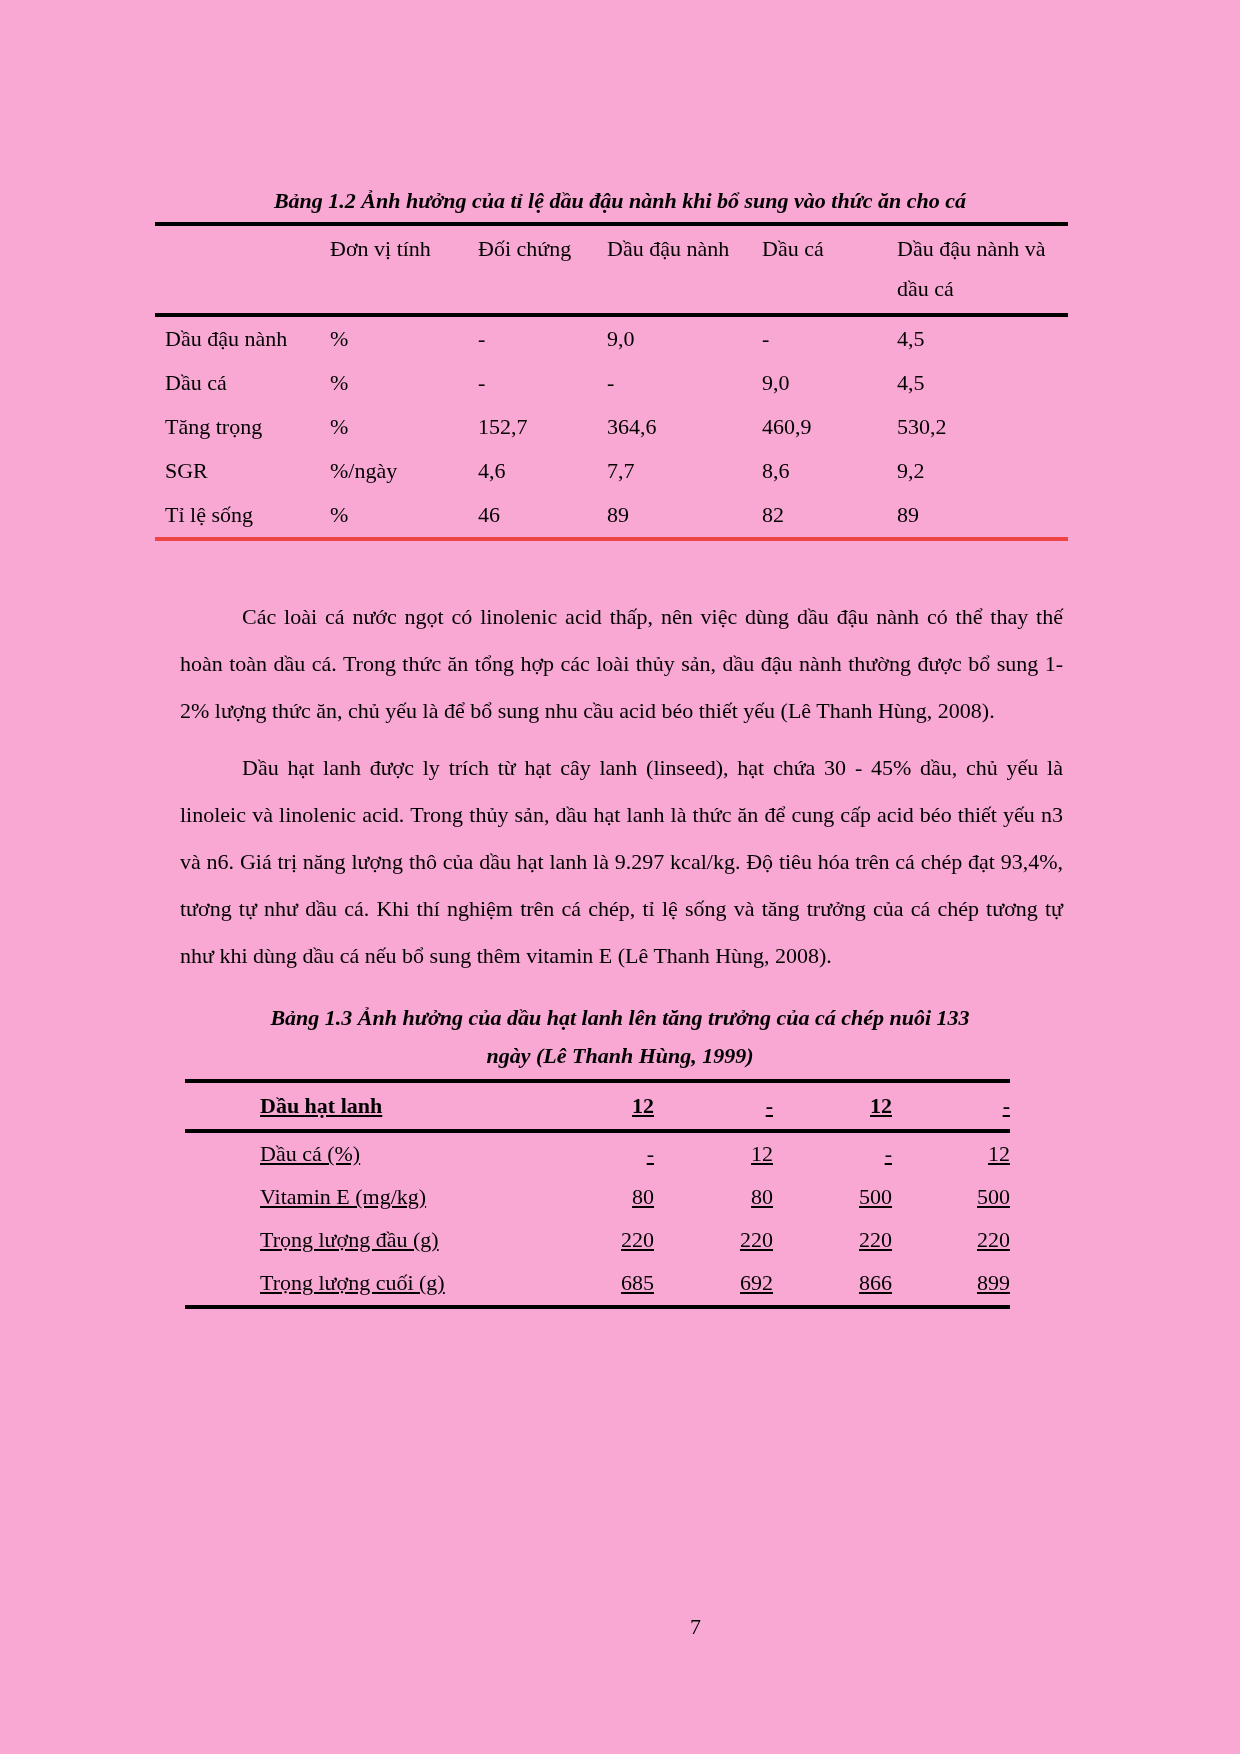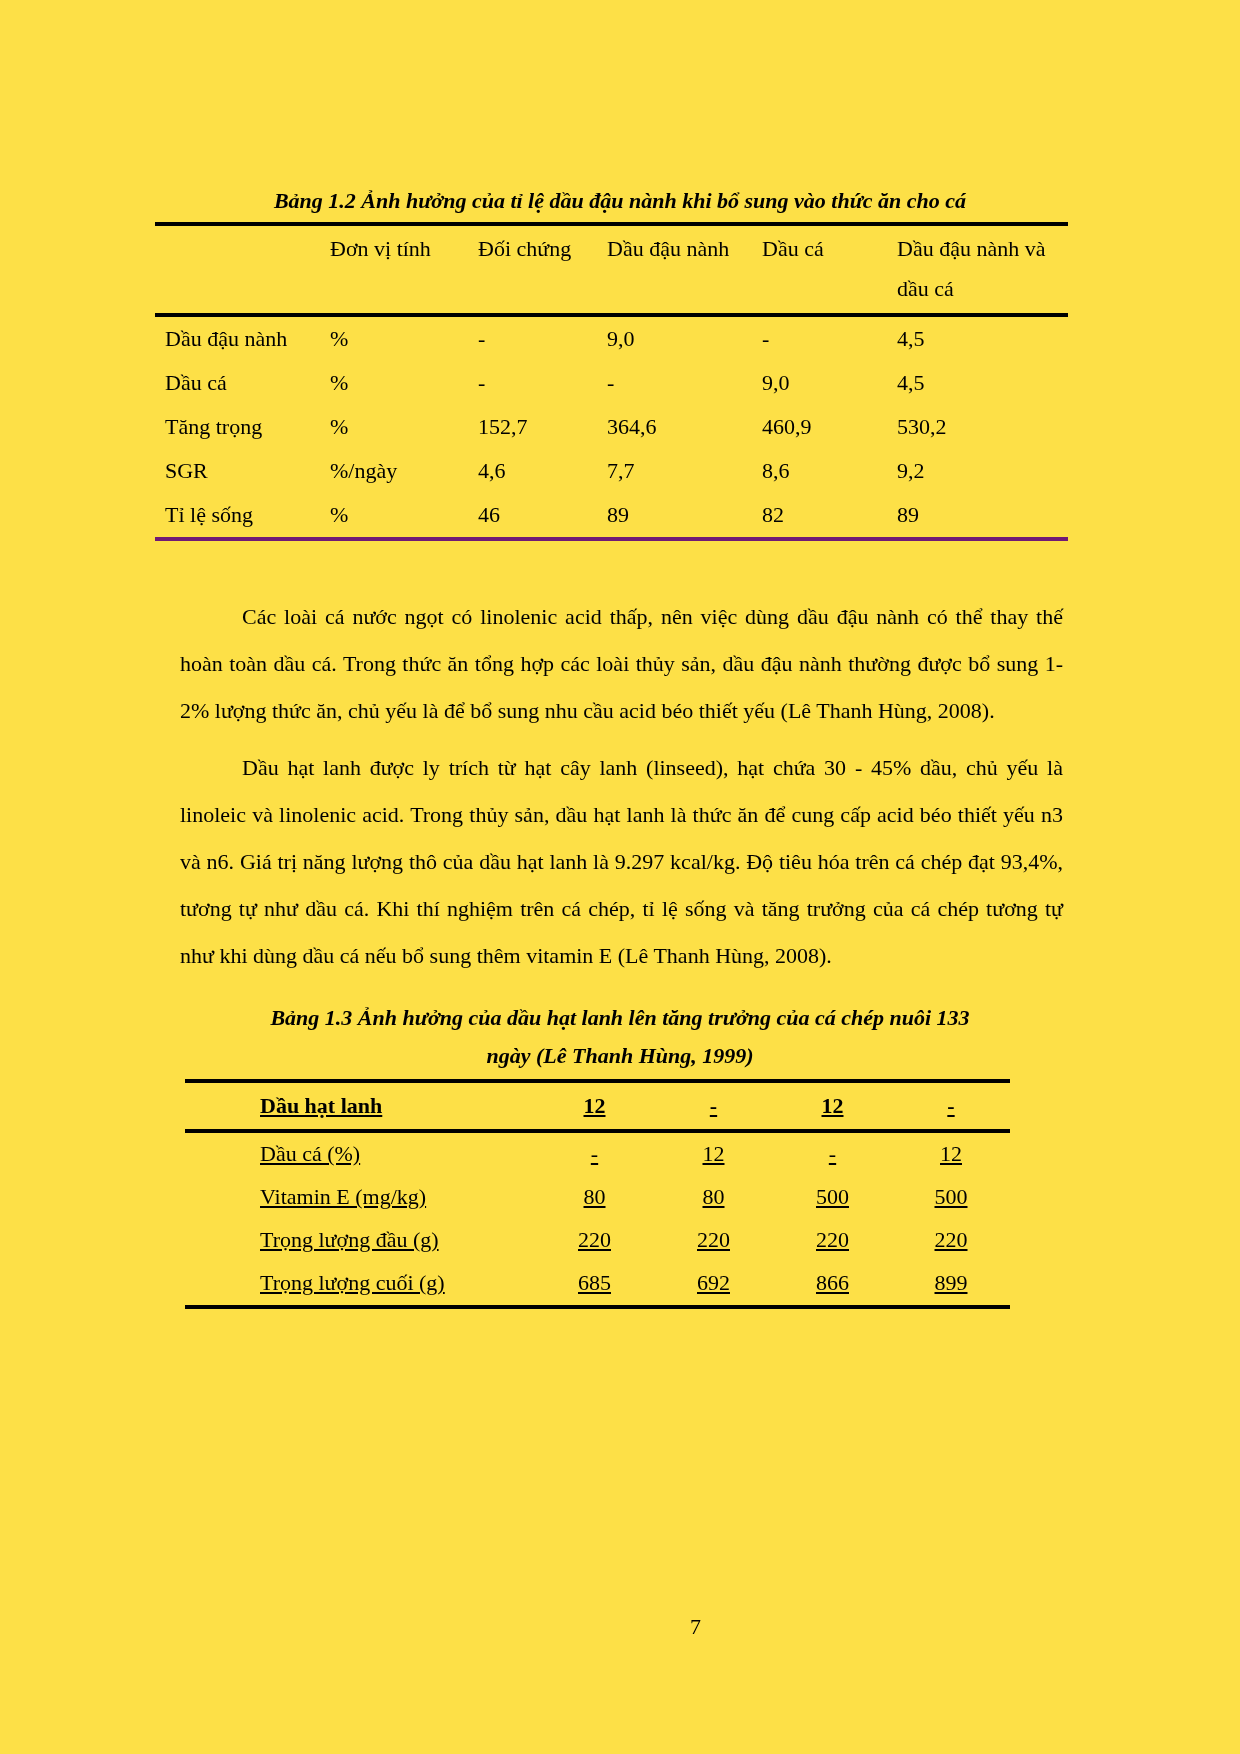--- a/index.html
+++ b/index.html
@@ -1,21 +1,21 @@
 <!DOCTYPE html>
 <html><head>
 <meta charset="utf-8">
 <style>
   * { margin: 0; padding: 0; box-sizing: border-box; }
   html, body { background: #ffffff; }
   .page {
     position: relative;
     width: 1240px;
     height: 1754px;
-    background: #fde047;
+    background: #f9a8d4;
     color: #000000;
     font-family: "Liberation Serif", "DejaVu Serif", serif;
     font-size: 22px;
     overflow: hidden;
   }
   .caption {
     text-align: center;
     font-weight: bold;
     font-style: italic;
     line-height: 38px;
@@ -26,21 +26,21 @@
   .caption-t13 { margin-top: 20px; }
 
   table { border-collapse: collapse; table-layout: fixed; }
 
   
   .t12 {
     margin-left: 155px;
     margin-top: 2px;
     width: 913px;
     border-top: 4px solid #000;
-    border-bottom: 4px solid #701a75;
+    border-bottom: 4px solid #ef4444;
   }
   .t12 thead tr { border-bottom: 4px solid #000; }
   .t12 th, .t12 td {
     text-align: left;
     vertical-align: top;
     font-weight: normal;
     line-height: 40px;
     padding: 3px 0 4px 0;
   }
   .t12 th:first-child, .t12 td:first-child { padding-left: 10px; }
@@ -75,21 +75,21 @@
   }
   .t13 thead tr { border-bottom: 4px solid #000; }
   .t13 th, .t13 td {
     vertical-align: top;
     line-height: 28px;
     padding: 9px 0 9px 0;
     text-decoration: underline;
   }
   .t13 th { font-weight: bold; }
   .t13 th:first-child, .t13 td:first-child { text-align: left; padding-left: 75px; }
-  .t13 th.num, .t13 td.num { text-align: center; font-weight: normal; }
+  .t13 th.num, .t13 td.num { text-align: right; font-weight: normal; }
   .t13 th.num { font-weight: bold; }
   .t13 tbody td { padding: 7px 0 8px 0; }
 
   .page-number {
     position: absolute;
     left: 690px;
     top: 1612px;
     line-height: 30px;
   }
 </style>

